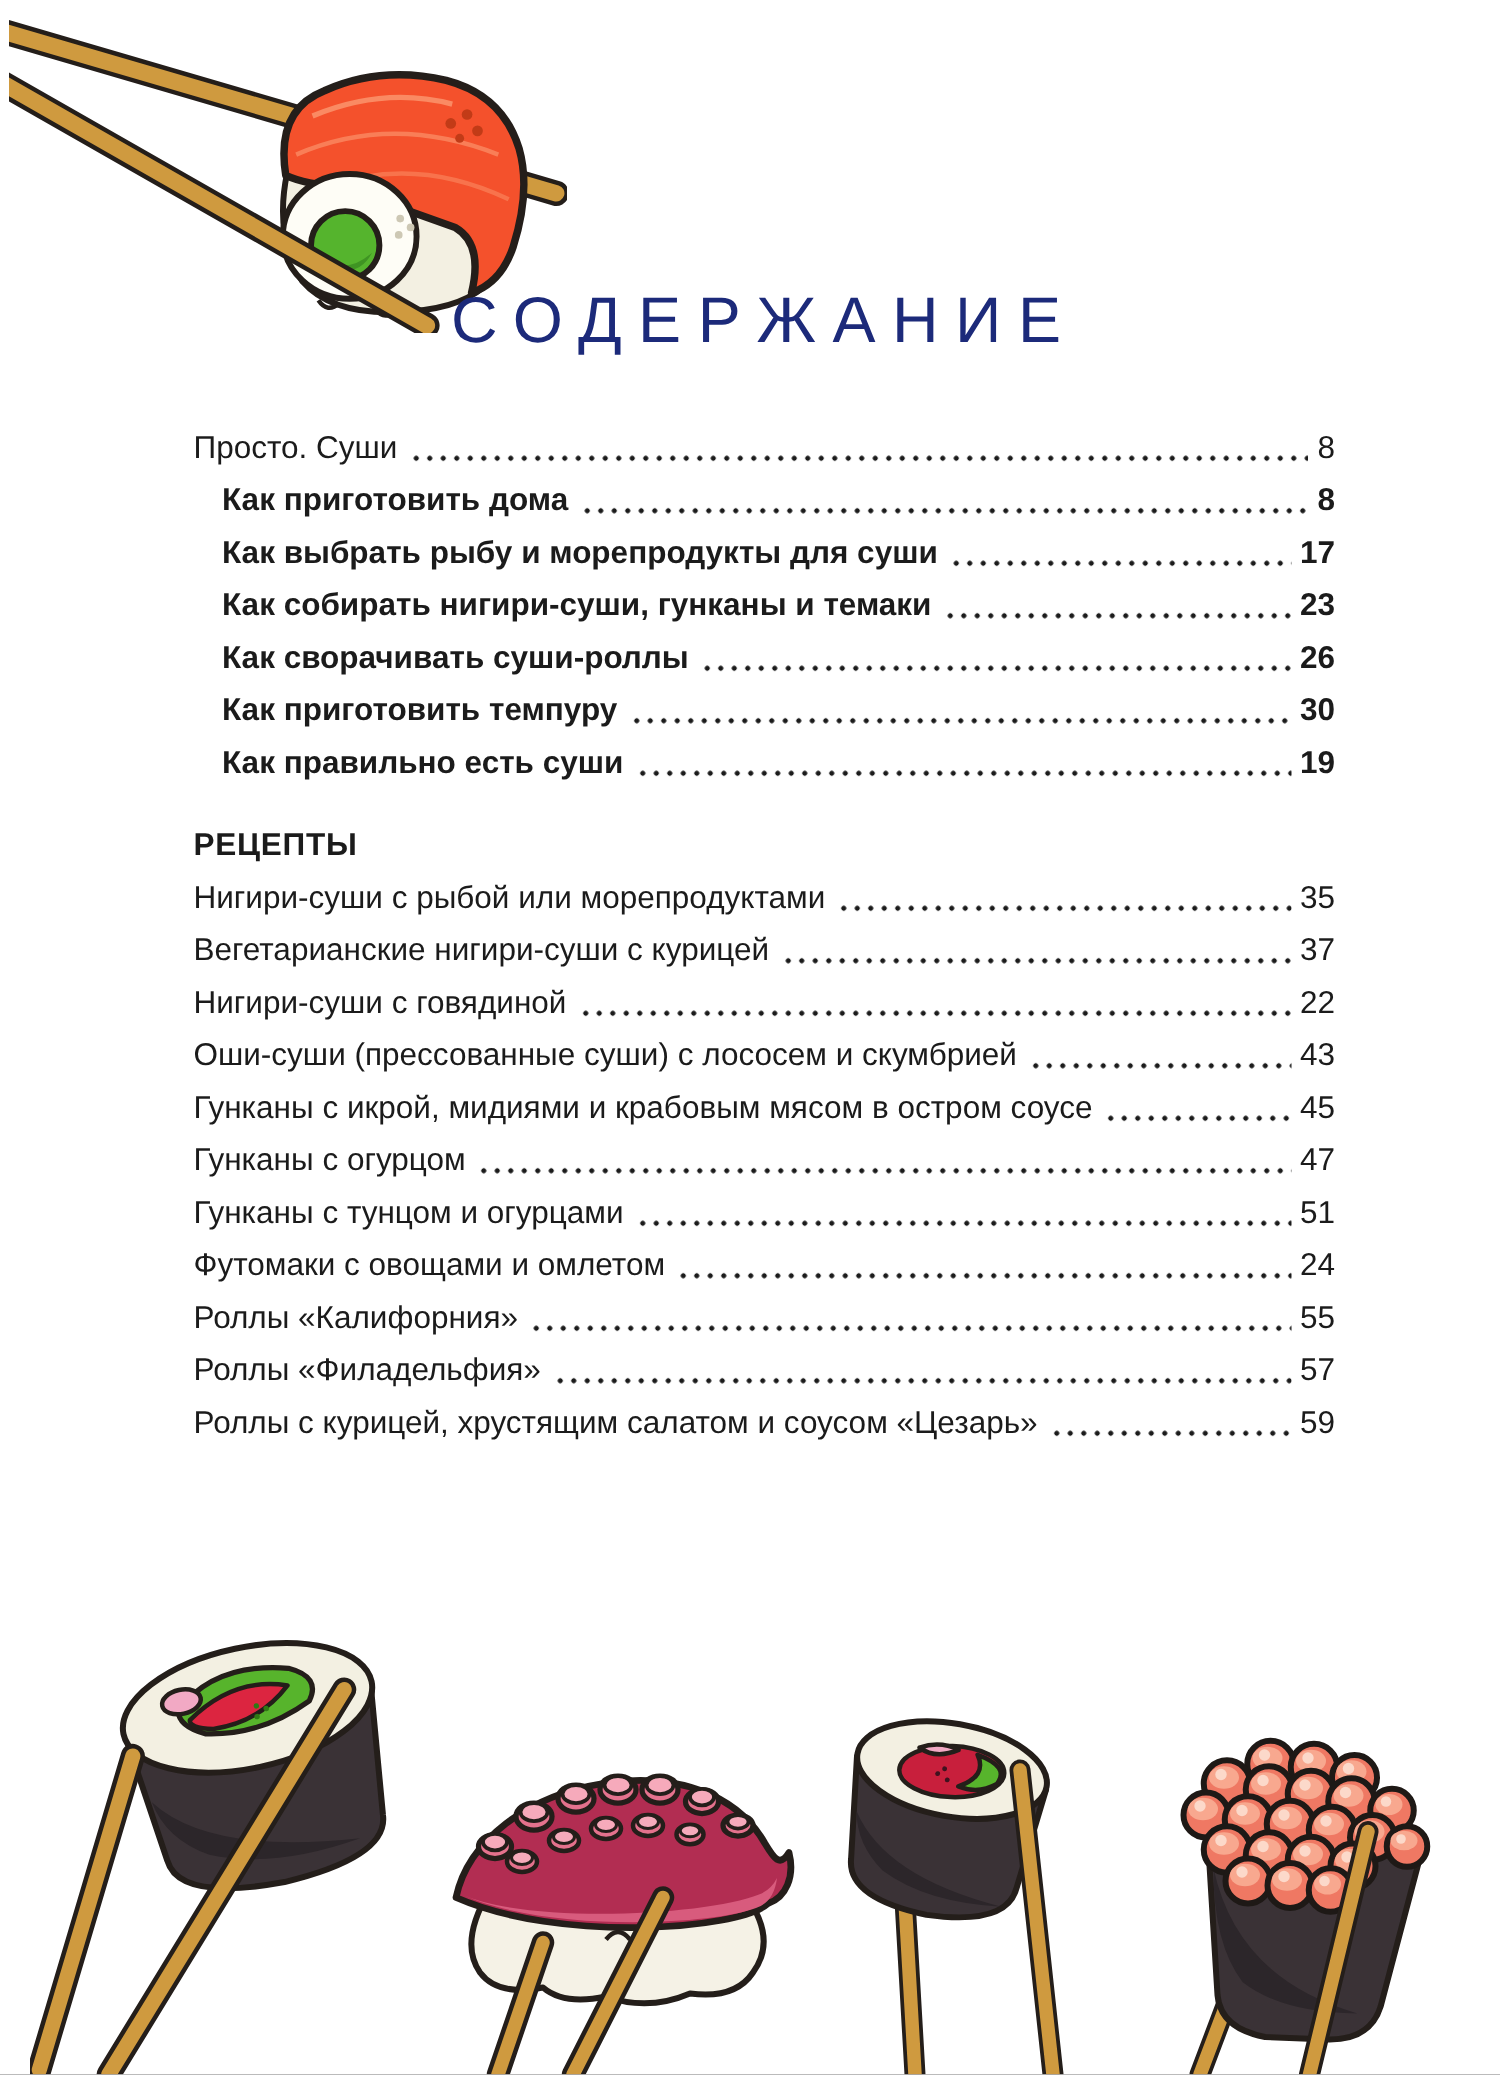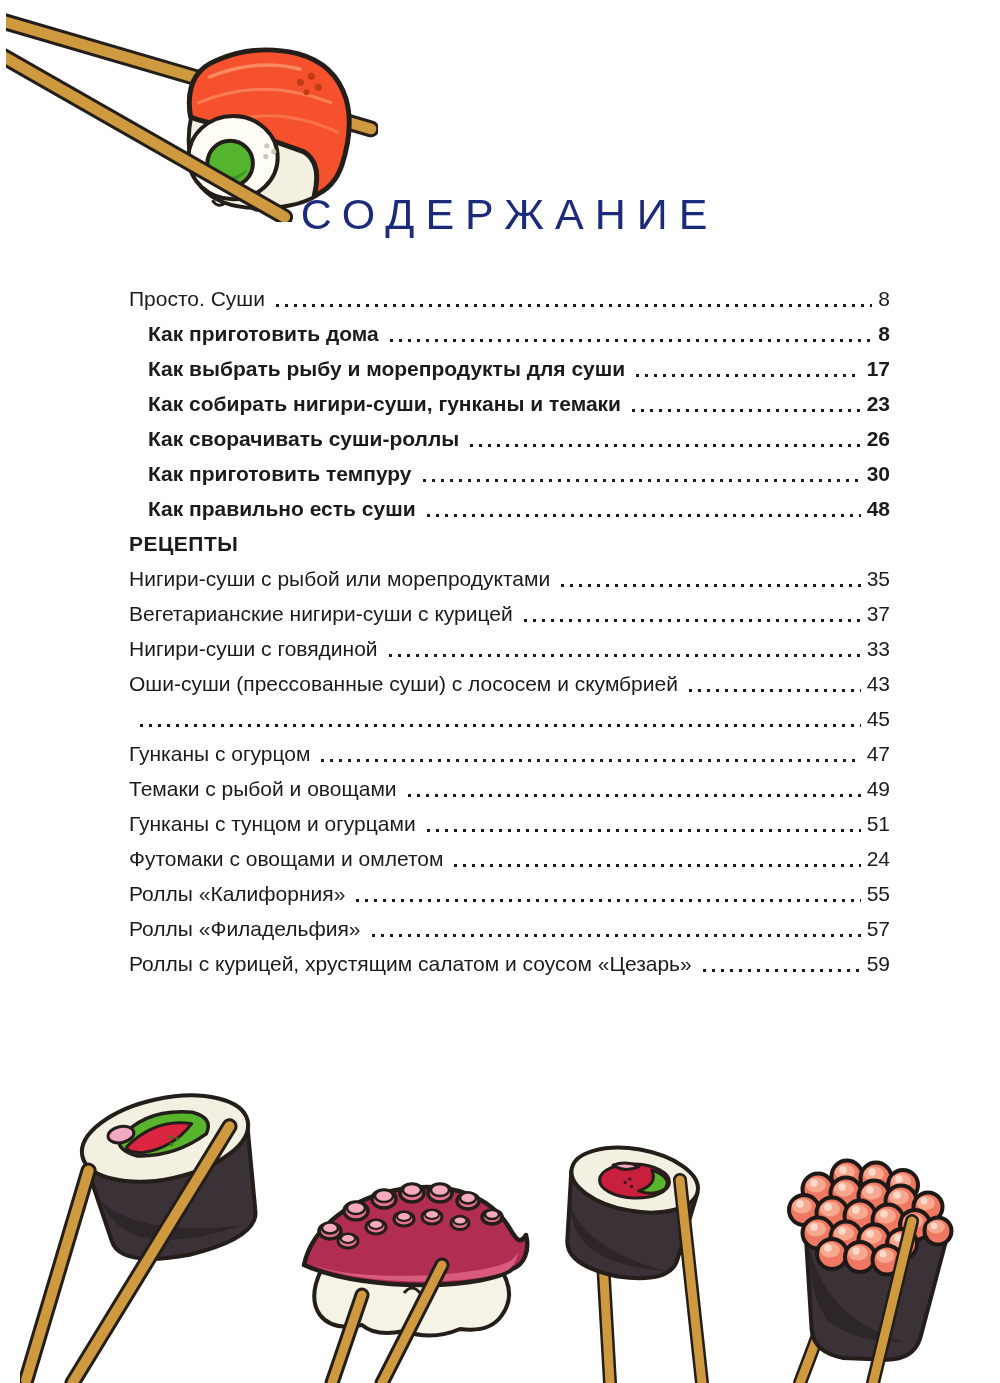--- a/index.html
+++ b/index.html
@@ -30,21 +30,21 @@
   .entry.indent { padding-left:19px;font-weight:bold; }
   .entry-label { white-space:nowrap; flex:0 0 auto; }
   .leader {
     flex:1 1 auto; min-width:18px; align-self:stretch; margin:0 6px;
     background-image:radial-gradient(circle, currentColor 1.5px, transparent 1.9px);
     background-size:9px 9px; background-repeat:repeat-x;
     background-position:left 2px bottom 6px;
   }
   .entry-page { white-space:nowrap; flex:0 0 auto; }
   .section-header {
-    height:35px; line-height:35px; 
+    height:35px; line-height:35px; margin-top:20px;
     font-size:21px; font-weight:700; letter-spacing:0.5px;
   }
 </style>
 </head>
 <body>
 
 <div class="page">
 
   <svg class="illus top-illus" viewBox="0 0 375 218" aria-hidden="true">
     <g>
@@ -108,56 +108,52 @@
     <span class="entry-page">26</span>
   </div>
       <div class="entry indent">
     <span class="entry-label">Как приготовить темпуру</span>
     <span class="leader"></span>
     <span class="entry-page">30</span>
   </div>
       <div class="entry indent">
     <span class="entry-label">Как правильно есть суши</span>
     <span class="leader"></span>
-    <span class="entry-page">48</span>
+    <span class="entry-page">19</span>
   </div>
       <div class="section-header">РЕЦЕПТЫ</div>
       <div class="entry">
     <span class="entry-label">Нигири-суши с рыбой или морепродуктами</span>
     <span class="leader"></span>
     <span class="entry-page">35</span>
   </div>
       <div class="entry">
     <span class="entry-label">Вегетарианские нигири-суши с курицей</span>
     <span class="leader"></span>
     <span class="entry-page">37</span>
   </div>
       <div class="entry">
     <span class="entry-label">Нигири-суши с говядиной</span>
     <span class="leader"></span>
-    <span class="entry-page">33</span>
+    <span class="entry-page">22</span>
   </div>
       <div class="entry">
     <span class="entry-label">Оши-суши (прессованные суши) с лососем и скумбрией</span>
     <span class="leader"></span>
     <span class="entry-page">43</span>
   </div>
       <div class="entry">
+    <span class="entry-label">Гунканы с икрой, мидиями и крабовым мясом в остром соусе</span>
     <span class="leader"></span>
     <span class="entry-page">45</span>
   </div>
       <div class="entry">
     <span class="entry-label">Гунканы с огурцом</span>
     <span class="leader"></span>
     <span class="entry-page">47</span>
-  </div>
-      <div class="entry">
-    <span class="entry-label">Темаки с рыбой и овощами</span>
-    <span class="leader"></span>
-    <span class="entry-page">49</span>
   </div>
       <div class="entry">
     <span class="entry-label">Гунканы с тунцом и огурцами</span>
     <span class="leader"></span>
     <span class="entry-page">51</span>
   </div>
       <div class="entry">
     <span class="entry-label">Футомаки с овощами и омлетом</span>
     <span class="leader"></span>
     <span class="entry-page">24</span>

